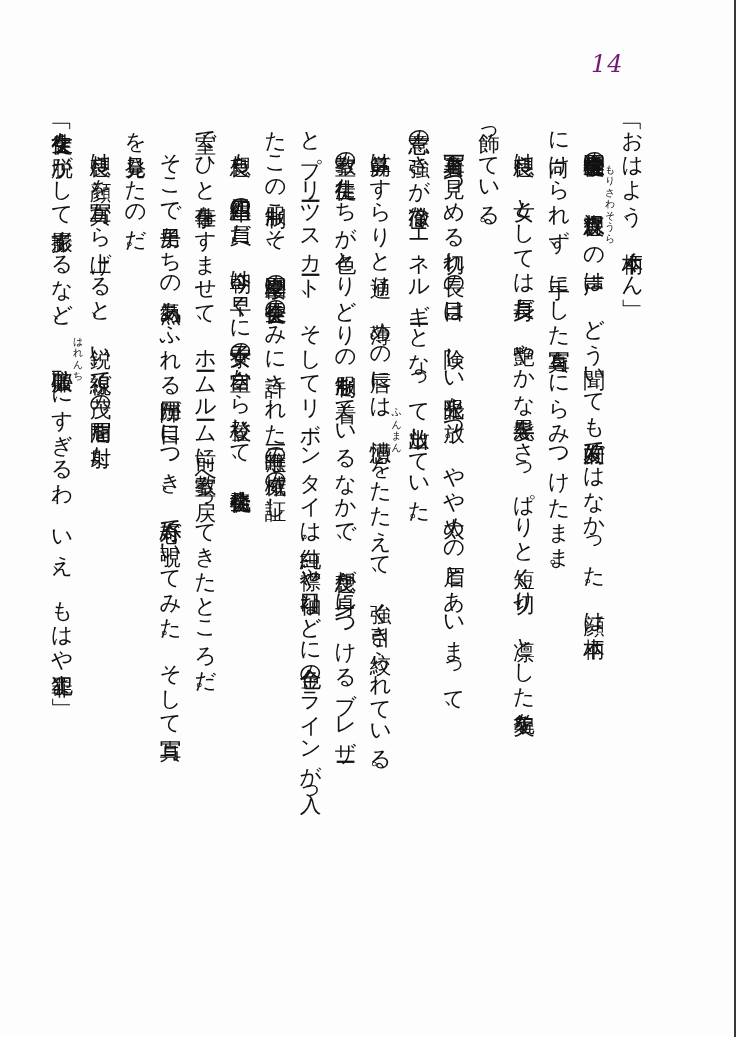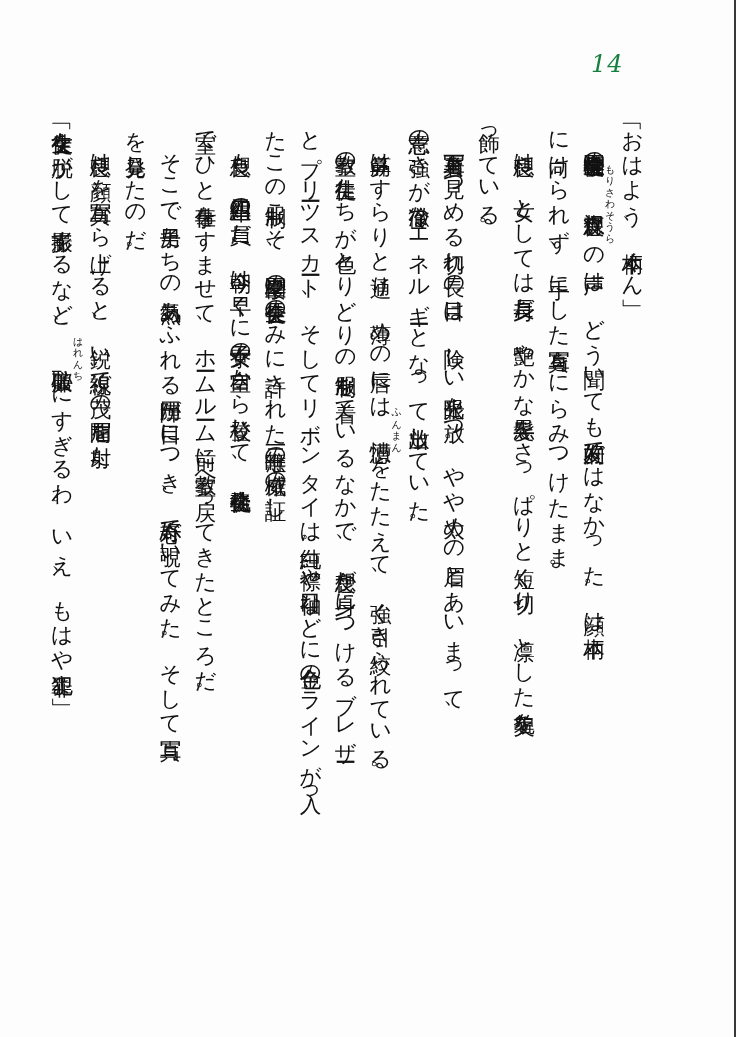--- a/index.html
+++ b/index.html
@@ -17,21 +17,21 @@
   .page {
     position: absolute;
     inset: 0;
   }
   .page-number {
     position: absolute;
     top: 50px;
     left: 591px;
     font-size: 24px;
     font-style: italic;
-    color: #15803d;
+    color: #701a75;
     letter-spacing: 1px;
   }
   .text-block {
     position: absolute;
     top: 116px;
     right: 86px;
     width: 595px;
     height: 822px;
     writing-mode: vertical-rl;
     text-orientation: mixed;

